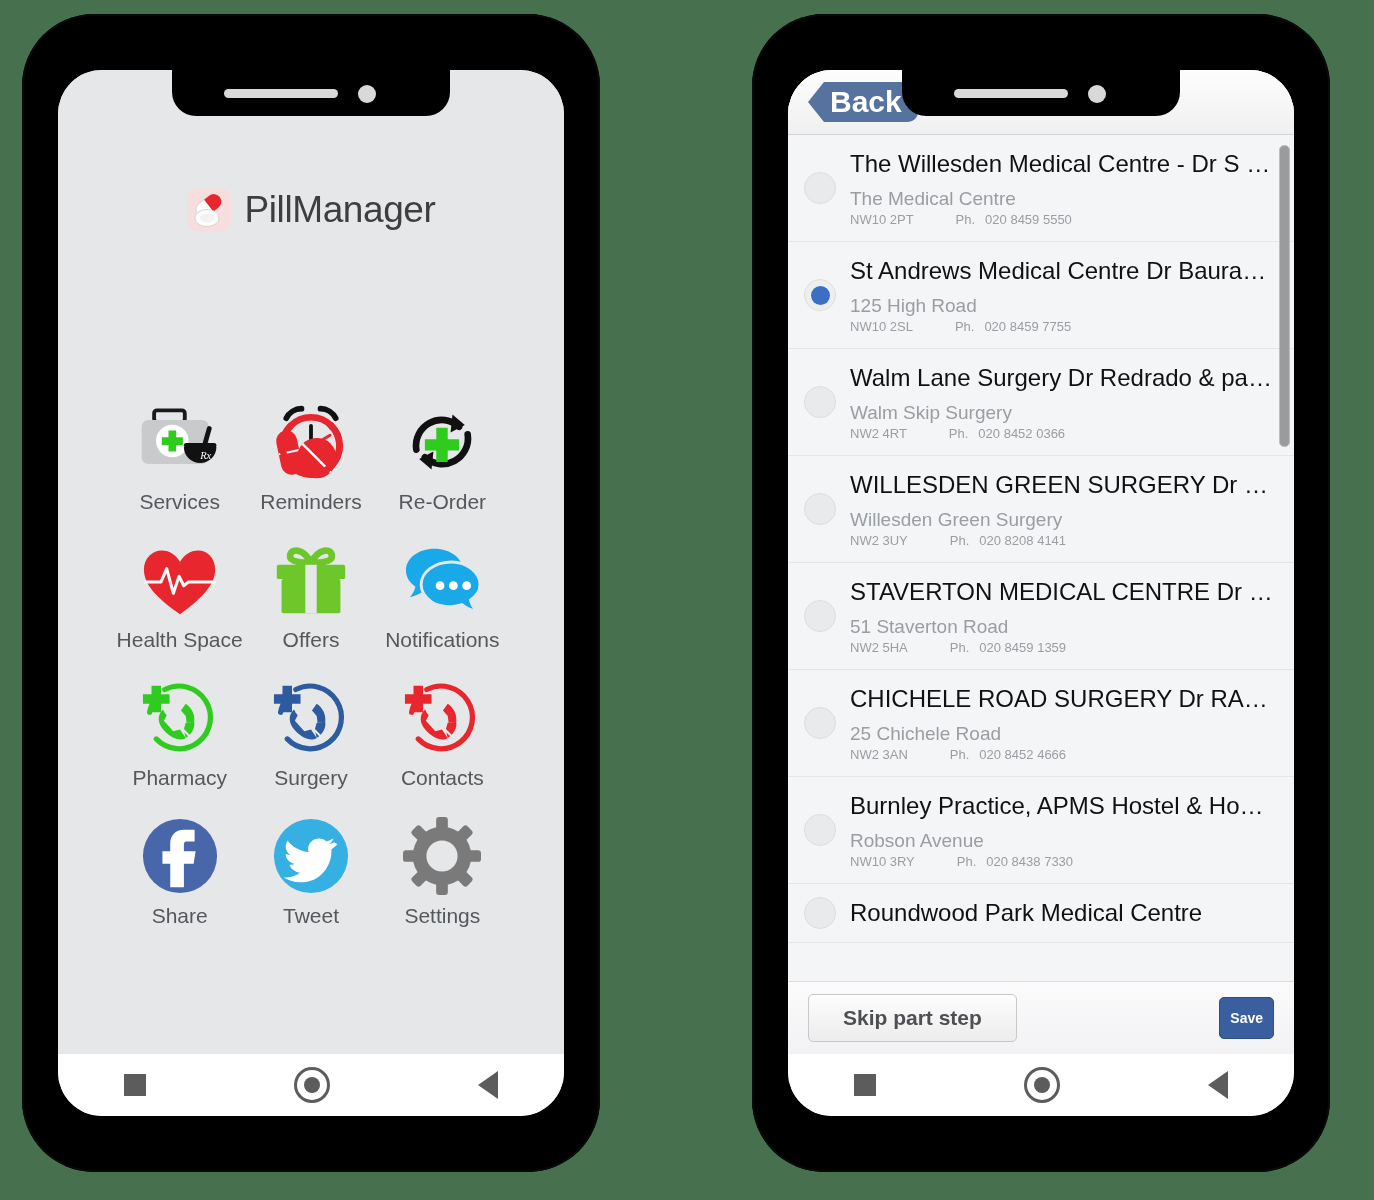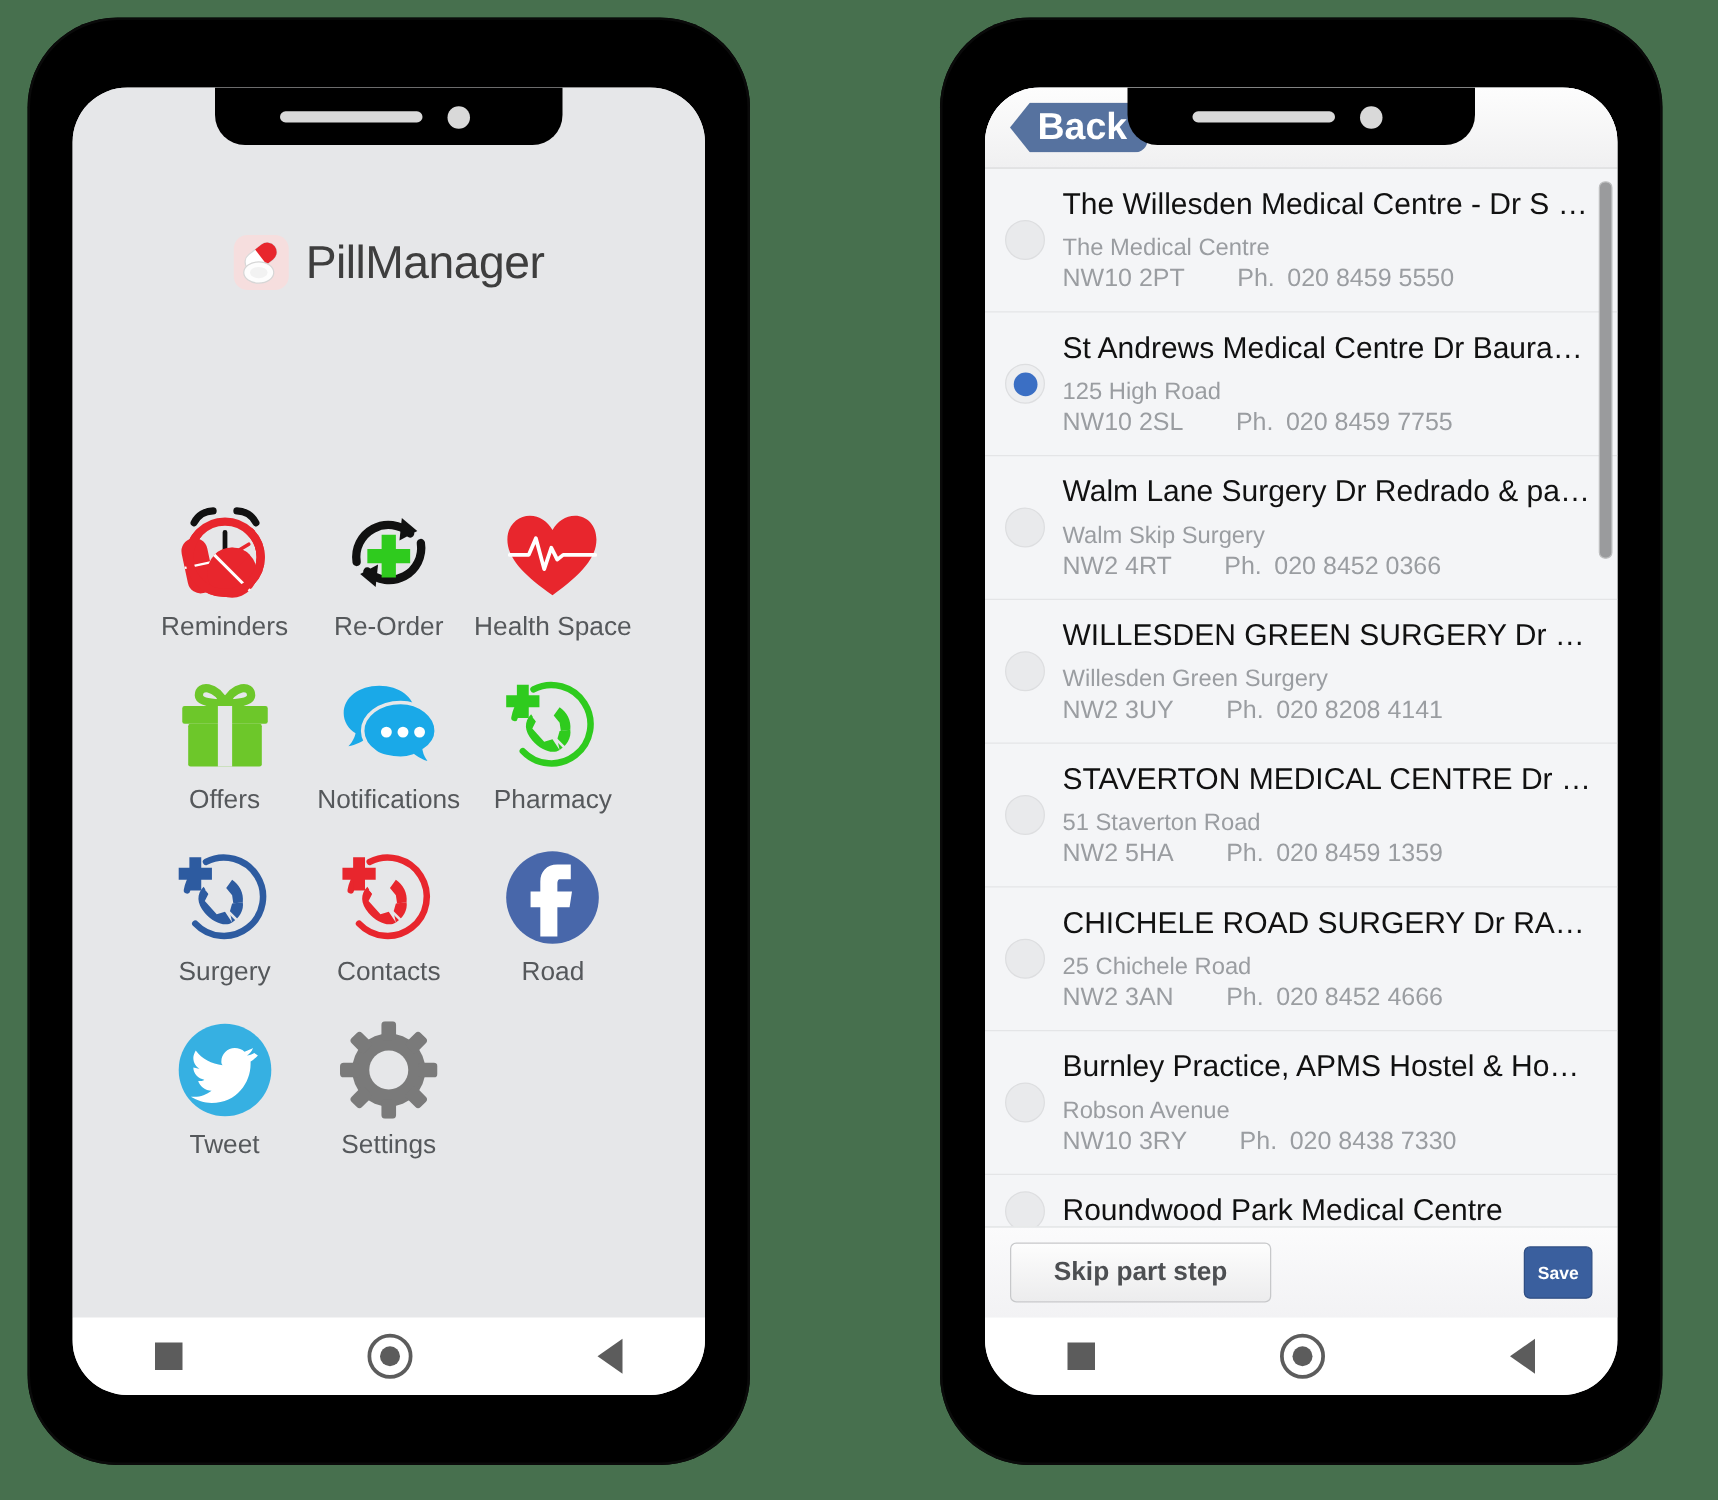--- a/index.html
+++ b/index.html
@@ -67,21 +67,21 @@
 
   .list{flex:1;overflow:hidden;position:relative;background:#f4f5f7;}
   .row{position:relative;padding:14px 18px 14px 62px;border-bottom:1px solid #e4e5e7;cursor:pointer;}
   .radio{position:absolute;left:16px;top:50%;transform:translateY(-50%);
     width:30px;height:30px;border-radius:50%;background:#e9eaec;border:1px solid #dddee0;}
   .radio.on{background:#edeef0;display:flex;align-items:center;justify-content:center;}
   .radio.on i{width:19px;height:19px;border-radius:50%;background:#3b6fc4;display:block;}
   .r-name{font-size:24px;color:#111;white-space:nowrap;overflow:hidden;text-overflow:ellipsis;
     line-height:1.25;}
   .r-addr{font-size:19px;color:#9a9da1;margin-top:9px;}
-  .r-line{display:flex;gap:42px;margin-top:2px;font-size:20px;color:#9a9da1;}
+  .r-line{display:flex;gap:42px;margin-top:2px;font-size:13px;color:#9a9da1;}
   .r-line .ph{display:flex;gap:10px;}
 
   .scrollbar{position:absolute;right:4px;top:10px;width:9px;height:300px;
     background:#9a9b9d;border-radius:5px;border:1px solid #bdbebf;z-index:5;}
 
   .footer{flex:none;height:72px;background:linear-gradient(#fbfbfc,#f2f2f4);
     border-top:1px solid #dcdde0;display:flex;align-items:center;
     justify-content:space-between;padding:0 20px;}
   .skipbtn{background:linear-gradient(#fdfdfd,#ececed);border:1px solid #c7c8ca;
     border-radius:5px;padding:11px 34px;font-size:21px;font-weight:bold;color:#4d4f52;cursor:pointer;}
@@ -106,20 +106,35 @@
               </g>
               <ellipse cx="20" cy="30" rx="12" ry="8.5" fill="#fdfdfd" stroke="#d6d6d6" stroke-width="1"></ellipse>
               <ellipse cx="20" cy="30" rx="7" ry="4.5" fill="#f2f2f2"></ellipse>
             </svg>
           </span>
           <span class="brand-title">PillManager</span>
         </div>
 
         <div class="grid">
 
+          <div class="tile">
+            <span class="glyph">
+              <svg viewBox="0 0 96 78" width="92" height="76">
+                <rect x="21" y="6" width="32" height="12" rx="3" fill="none" stroke="#1a1a1a" stroke-width="4"></rect>
+                <rect x="8" y="16" width="70" height="46" rx="7" fill="#c9cacb"></rect>
+                <circle cx="40" cy="38" r="17" fill="#fff"></circle>
+                <path d="M36 27h8v7h7v8h-7v7h-8v-7h-7v-8h7z" fill="#2fcb1e"></path>
+                <path d="M52 44h34a17 17 0 0 1-34 0z" fill="#111"></path>
+                <rect x="52" y="40" width="34" height="5" rx="2.5" fill="#111"></rect>
+                <rect x="74" y="22" width="5" height="20" rx="2.5" fill="#111" transform="rotate(16 76 32)"></rect>
+                <text x="69" y="57" font-size="11" fill="#fff" font-family="'Liberation Serif',serif" font-style="italic">Rx</text>
+              </svg>
+            </span>
+            <span class="cap">Services</span>
+          </div>
 
           <div class="tile">
             <span class="glyph">
               <svg viewBox="0 0 96 82" width="92" height="78">
                 <path d="M22 16a18 18 0 0 1 16-10" fill="none" stroke="#111" stroke-width="6" stroke-linecap="round"></path>
                 <path d="M74 16a18 18 0 0 0-16-10" fill="none" stroke="#111" stroke-width="6" stroke-linecap="round"></path>
                 <circle cx="48" cy="45" r="30" fill="none" stroke="#e8262d" stroke-width="7"></circle>
                 <path d="M48 24v22h19" fill="none" stroke="#111" stroke-width="4" stroke-linecap="round"></path>
                 <path d="M48 46l20-12" stroke="#e8262d" stroke-width="3" stroke-linecap="round"></path>
                 <g transform="rotate(-12 28 52)">
@@ -230,21 +245,21 @@
             <span class="cap">Contacts</span>
           </div>
 
           <div class="tile">
             <span class="glyph">
               <svg viewBox="0 0 80 80" width="78" height="78">
                 <circle cx="40" cy="40" r="38" fill="#4867aa"></circle>
                 <path d="M46 25h9v-12h-11c-9 0-14 6-14 14v8h-8v13h8v24h14V48h10l2-13H44v-6c0-3 1-4 2-4z" fill="#fff"></path>
               </svg>
             </span>
-            <span class="cap">Road</span>
+            <span class="cap">Share</span>
           </div>
 
           <div class="tile">
             <span class="glyph">
               <svg viewBox="0 0 80 80" width="78" height="78">
                 <circle cx="40" cy="40" r="38" fill="#36b0e2"></circle>
                 <path d="M64 26c-2 1-4 2-6 2 2-1 4-3 5-6-2 1-4 2-7 3-2-2-5-3-8-3-6 0-11 5-11 11 0 1 0 2 1 3-9-1-17-5-22-12-1 2-2 4-2 6 0 4 2 7 5 9-2 0-4-1-5-1 0 5 4 9 9 10-1 1-2 1-3 1h-2c1 4 6 8 11 8-4 3-9 5-14 5h-3c5 3 11 5 17 5 21 0 32-17 32-32v-2c2-1 4-3 6-5z" fill="#fff"></path>
               </svg>
             </span>
             <span class="cap">Tweet</span>

